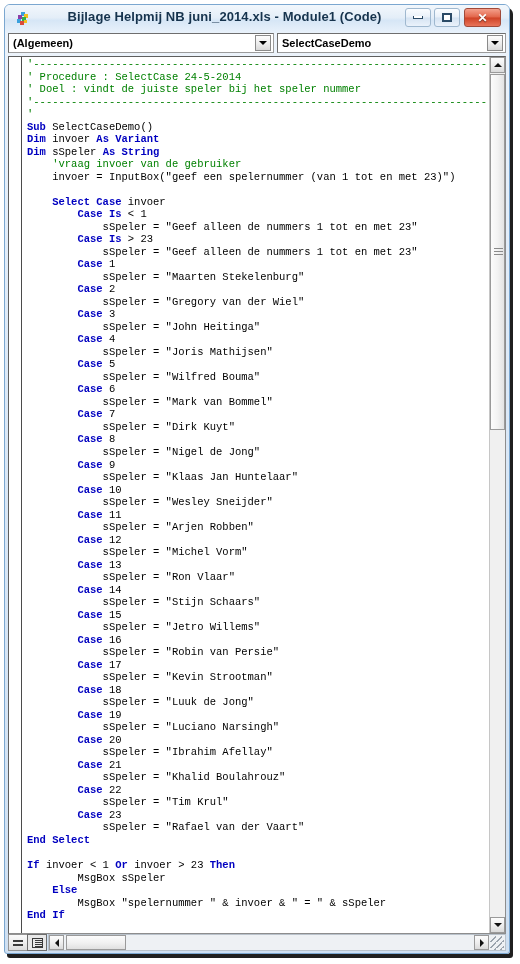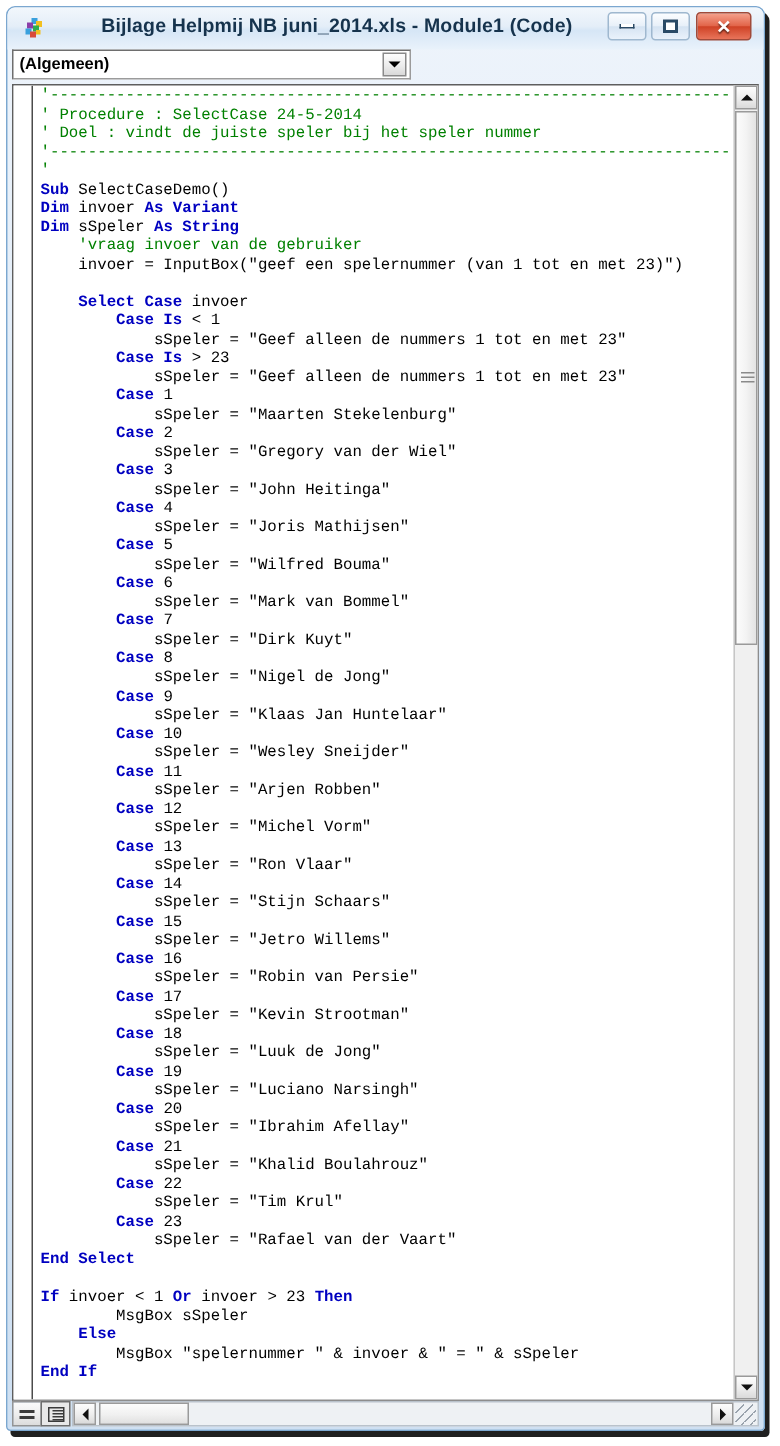--- a/index.html
+++ b/index.html
@@ -271,20 +271,26 @@
     </div>
   </div>
 
   <div id="combo-row">
     <div class="combo" id="combo-general">
       <span class="combo-text">(Algemeen)</span>
       <span class="combo-arrow">
           <span class="caret-down"></span>
         </span>
     </div>
+    <div class="combo" id="combo-procedure">
+      <span class="combo-text">SelectCaseDemo</span>
+      <span class="combo-arrow">
+          <span class="caret-down"></span>
+        </span>
+    </div>
   </div>
 
   <div id="code-pane">
     <div id="margin-indicator"></div>
     <div id="code-text"><div class="ln"><span class="cmt">'------------------------------------------------------------------------</span></div><div class="ln"><span class="cmt">' Procedure : SelectCase 24-5-2014</span></div><div class="ln"><span class="cmt">' Doel : vindt de juiste speler bij het speler nummer</span></div><div class="ln"><span class="cmt">'------------------------------------------------------------------------</span></div><div class="ln"><span class="cmt">'</span></div><div class="ln"><span class="kw">Sub</span> SelectCaseDemo()</div><div class="ln"><span class="kw">Dim</span> invoer <span class="kw">As Variant</span></div><div class="ln"><span class="kw">Dim</span> sSpeler <span class="kw">As String</span></div><div class="ln"><span class="cmt">    'vraag invoer van de gebruiker</span></div><div class="ln">    invoer = InputBox("geef een spelernummer (van 1 tot en met 23)")</div><div class="ln">&nbsp;</div><div class="ln"><span class="kw">    Select Case</span> invoer</div><div class="ln"><span class="kw">        Case Is</span> &lt; 1</div><div class="ln">            sSpeler = "Geef alleen de nummers 1 tot en met 23"</div><div class="ln"><span class="kw">        Case Is</span> &gt; 23</div><div class="ln">            sSpeler = "Geef alleen de nummers 1 tot en met 23"</div><div class="ln"><span class="kw">        Case</span> 1</div><div class="ln">            sSpeler = "Maarten Stekelenburg"</div><div class="ln"><span class="kw">        Case</span> 2</div><div class="ln">            sSpeler = "Gregory van der Wiel"</div><div class="ln"><span class="kw">        Case</span> 3</div><div class="ln">            sSpeler = "John Heitinga"</div><div class="ln"><span class="kw">        Case</span> 4</div><div class="ln">            sSpeler = "Joris Mathijsen"</div><div class="ln"><span class="kw">        Case</span> 5</div><div class="ln">            sSpeler = "Wilfred Bouma"</div><div class="ln"><span class="kw">        Case</span> 6</div><div class="ln">            sSpeler = "Mark van Bommel"</div><div class="ln"><span class="kw">        Case</span> 7</div><div class="ln">            sSpeler = "Dirk Kuyt"</div><div class="ln"><span class="kw">        Case</span> 8</div><div class="ln">            sSpeler = "Nigel de Jong"</div><div class="ln"><span class="kw">        Case</span> 9</div><div class="ln">            sSpeler = "Klaas Jan Huntelaar"</div><div class="ln"><span class="kw">        Case</span> 10</div><div class="ln">            sSpeler = "Wesley Sneijder"</div><div class="ln"><span class="kw">        Case</span> 11</div><div class="ln">            sSpeler = "Arjen Robben"</div><div class="ln"><span class="kw">        Case</span> 12</div><div class="ln">            sSpeler = "Michel Vorm"</div><div class="ln"><span class="kw">        Case</span> 13</div><div class="ln">            sSpeler = "Ron Vlaar"</div><div class="ln"><span class="kw">        Case</span> 14</div><div class="ln">            sSpeler = "Stijn Schaars"</div><div class="ln"><span class="kw">        Case</span> 15</div><div class="ln">            sSpeler = "Jetro Willems"</div><div class="ln"><span class="kw">        Case</span> 16</div><div class="ln">            sSpeler = "Robin van Persie"</div><div class="ln"><span class="kw">        Case</span> 17</div><div class="ln">            sSpeler = "Kevin Strootman"</div><div class="ln"><span class="kw">        Case</span> 18</div><div class="ln">            sSpeler = "Luuk de Jong"</div><div class="ln"><span class="kw">        Case</span> 19</div><div class="ln">            sSpeler = "Luciano Narsingh"</div><div class="ln"><span class="kw">        Case</span> 20</div><div class="ln">            sSpeler = "Ibrahim Afellay"</div><div class="ln"><span class="kw">        Case</span> 21</div><div class="ln">            sSpeler = "Khalid Boulahrouz"</div><div class="ln"><span class="kw">        Case</span> 22</div><div class="ln">            sSpeler = "Tim Krul"</div><div class="ln"><span class="kw">        Case</span> 23</div><div class="ln">            sSpeler = "Rafael van der Vaart"</div><div class="ln"><span class="kw">End Select</span></div><div class="ln">&nbsp;</div><div class="ln"><span class="kw">If</span> invoer &lt; 1 <span class="kw">Or</span> invoer &gt; 23 <span class="kw">Then</span></div><div class="ln">        MsgBox sSpeler</div><div class="ln"><span class="kw">    Else</span></div><div class="ln">        MsgBox "spelernummer " &amp; invoer &amp; " = " &amp; sSpeler</div><div class="ln"><span class="kw">End If</span></div></div>
 
     <div id="vscroll">
       <div class="sb-btn" id="vsb-up">
         <span class="caret-up-sm"></span>
       </div>

